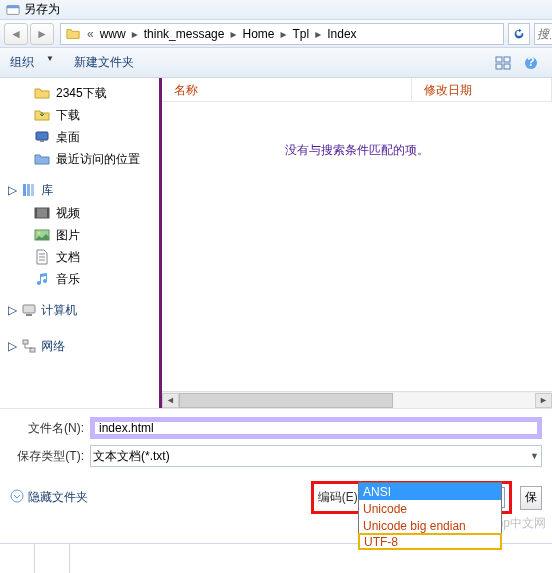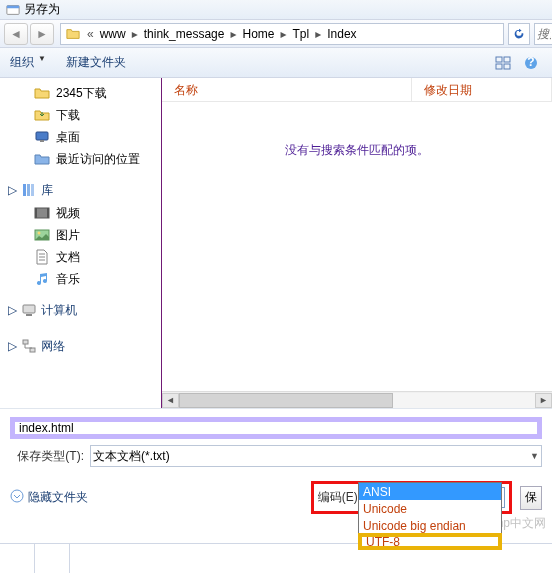--- a/index.html
+++ b/index.html
@@ -11,27 +11,27 @@
   .navbar { height: 28px; background: linear-gradient(#fbfcfe, #e8eef8); display: flex; align-items: center; padding: 0; border-bottom: 1px solid #d0d7e5; }
   .nav-arrows { display: flex; gap: 2px; padding: 0 4px; }
   .nav-arrow { width: 24px; height: 22px; border: 1px solid #ccc; border-radius: 3px; background: linear-gradient(#fff,#eee); display:flex; align-items:center; justify-content:center; color:#888; }
   .breadcrumb { flex: 1; height: 22px; border: 1px solid #bcc7d8; background: #fff; margin: 0 4px 0 2px; display: flex; align-items: center; overflow: hidden; }
   .bc-part { padding: 0 4px; height: 100%; display: flex; align-items: center; }
   .bc-sep { color: #555; padding: 0 2px; }
   .nav-refresh { width:22px; height:22px; border:1px solid #bcc7d8; margin-right:4px; display:flex; align-items:center; justify-content:center; background:#fff; color:#2a62b8; }
   .search-box { width: 20px; height:22px; border:1px solid #bcc7d8; background:#fff; margin-right:-2px; padding:0 2px; color:#888; font-style:italic; overflow:hidden; }
 
   .toolbar { height: 30px; background: linear-gradient(#f7fafd,#e4ecf7); display: flex; align-items: center; padding: 0 10px; border-bottom: 1px solid #d0d7e5; gap: 20px; color:#1a3e72; }
-  .tool-item { display:flex; align-items:flex-start; gap:4px; }
+  .tool-item { display:flex; align-items:flex-start; gap:12px; }
   .drop-tri { font-size: 8px; color:#333; }
   .tool-icons { margin-left:auto; display:flex; gap:6px; }
   .tool-icon-btn { width:22px; height:20px; border:1px solid transparent; display:flex; align-items:center; justify-content:center; }
 
   .body-area { display:flex; height: 330px; border-bottom: 0; }
-  .tree { width: 162px; background:#fff; border-right:1px solid #701a75; padding: 4px 0; overflow:hidden; }
+  .tree { width: 162px; background:#fff; border-right:3px solid #701a75; padding: 4px 0; overflow:hidden; }
   .tree-item { display:flex; align-items:center; height:22px; padding-left:16px; gap:6px; white-space:nowrap; }
   .tree-sub { padding-left:34px; }
   .tree-header { font-weight: normal; color:#1a3e72; padding-left:8px; height:24px; display:flex; align-items:center; gap:4px; margin-top:8px; }
   .icon { width:16px; height:16px; display:inline-flex; align-items:center; justify-content:center; }
   
   .list-area { flex:1; background:#fff; position:relative; }
   .list-header { height:24px; border-bottom:1px solid #e8e8e8; display:flex; }
   .list-col { padding:4px 12px; border-right:1px solid #e8e8e8; color:#c2410c; }
   .empty-msg { text-align:center; color:#4c1d95; margin-top:40px; }
   .hscroll { position:absolute; bottom:0; left:0; right:0; height:17px; background:#f0f0f0; border-top:1px solid #ddd; display:flex; align-items:center; }
@@ -49,21 +49,21 @@
   .hide-folders { display:flex; align-items:center; gap:4px; color:#1a3e72; }
   .spacer { flex:1; }
   .encoding-group { display:flex; align-items:center; border:3px solid #e11; padding:3px 4px; }
   .enc-label { padding-right:4px; color:#333; }
   .enc-select { width:140px; height:21px; border:1px solid #7a9cc6; background:#fff; display:flex; align-items:center; justify-content:space-between; padding: 0 2px 0 4px; }
   .btn { width:22px; height:24px; border:1px solid #aab; background:linear-gradient(#fff,#e8e8e8); margin-left:8px; display:flex; align-items:center; justify-content:center; overflow:hidden; }
 
   .dropdown-list { position:absolute; left:358px; top:482px; width:144px; border:1px solid #767676; background:#fff; z-index:10; }
   .dd-item { height:17px; padding:1px 4px; display:flex; align-items:center; color:#c2410c; }
   .dd-selected { background:#3399ff; color:#fff; }
-  .dd-highlight { border:4px solid #eab308; margin:-1px -1px -1px -1px; }
+  .dd-highlight { border:2px solid #eab308; margin:-1px -1px -1px -1px; }
 
   .watermark { position:absolute; right:6px; bottom:40px; display:flex; align-items:center; gap:2px; color:#bbb; font-size:11px; opacity:0.9; }
   .wm-logo { width:20px; height:20px; }
 
   .bottom-strip { position:absolute; left:0; right:0; bottom:0; height:30px; border-top:1px solid #d0d7e5; display:flex; }
   .strip-seg { border-right:1px solid #d0d7e5; width:35px; height:100%; }
 </style>
 </head>
 <body>
 
@@ -254,20 +254,21 @@
       <div class="hscroll-track">
           <div class="hscroll-thumb"></div>
         </div>
       <div class="hscroll-btn">►</div>
     </div>
   </div>
 </div>
 
 <div class="form-area">
   <div class="form-row">
+    <div class="form-label">文件名(N):</div>
     <input class="form-input" value="index.html" style="">
   </div>
   <div class="form-row">
     <div class="form-label">保存类型(T):</div>
     <div class="form-select">
       <span>文本文档(*.txt)</span>
       <span style="font-size:9px;color:#555;">▼</span>
     </div>
   </div>
 </div>

